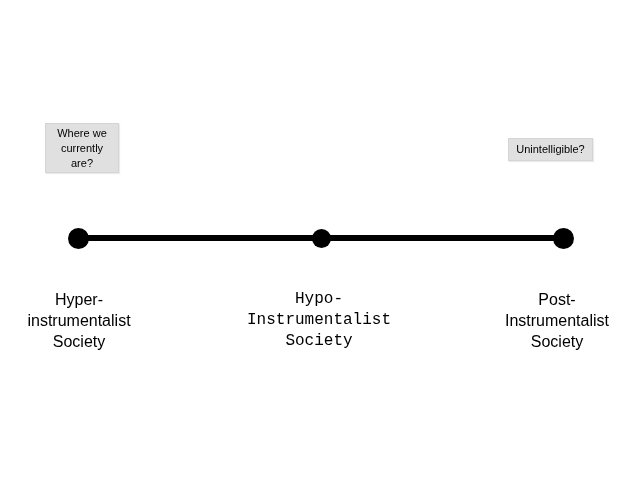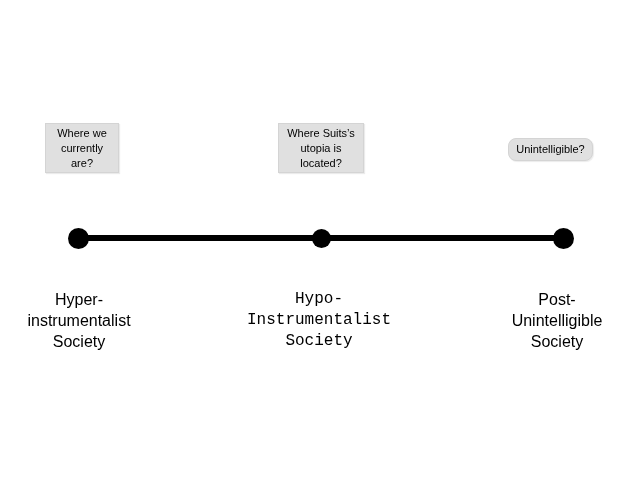--- a/index.html
+++ b/index.html
@@ -67,21 +67,20 @@
     left: 278px;
     top: 123px;
     width: 86px;
     height: 50px;
   }
   .annotation-unintelligible {
     left: 508px;
     top: 138px;
     width: 85px;
     height: 23px;
-    border-radius: 8px;
   }
   .point-label {
     position: absolute;
     top: 266px;
     width: 160px;
     text-align: center;
     font-size: 16px;
     line-height: 21px;
     white-space: pre-line;
     margin-top: 23px;
@@ -92,39 +91,36 @@
 </style>
 </head>
 <body>
 
 <div class="slide">
 
   <div class="annotation-box annotation-current">Where we
 currently
 are?</div>
 
-  <div class="annotation-box annotation-utopia">Where Suits’s
-utopia is
-located?</div>
 
   <div class="annotation-box annotation-unintelligible">Unintelligible?</div>
 
   <div class="spectrum-line"></div>
 
   <div class="dot dot-end dot-left"></div>
 
   <div class="dot dot-mid dot-center"></div>
 
   <div class="dot dot-end dot-right"></div>
 
   <div class="point-label label-hyper">Hyper-
 instrumentalist
 Society</div>
 
   <div class="point-label label-hypo">Hypo-
 Instrumentalist
 Society</div>
 
   <div class="point-label label-post">Post-
-Unintelligible
+Instrumentalist
 Society</div>
 
 </div>
 
 </body></html>

